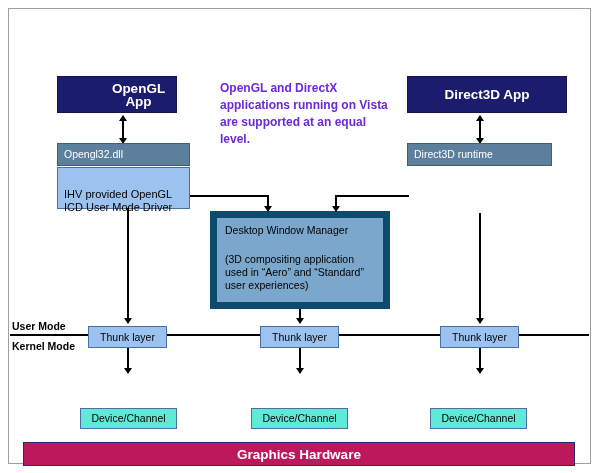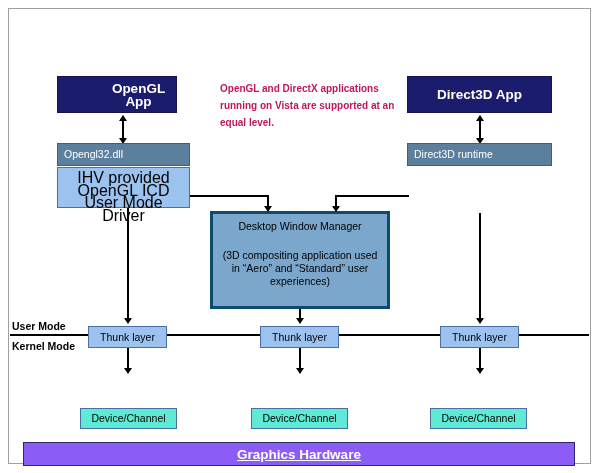--- a/index.html
+++ b/index.html
@@ -29,21 +29,20 @@
     box-sizing: border-box;
   }
   .box {
     position: absolute;
     box-sizing: border-box;
     border: 1px solid #1f3864;
     color: #000000;
     font-size: 11px;
     line-height: 13px;
     padding: 3px 5px;
-    text-align: center;
   }
   .app-box {
     background: #1c1c6e;
     color: #ffffff;
     font-weight: bold;
     font-size: 13.5px;
     display: flex;
     align-items: center;
     justify-content: center;
     text-align: center;
@@ -54,31 +53,31 @@
     color: #ffffff;
     font-size: 10.5px;
     display: flex;
     align-items: center;
     border: 1px solid #3f5f77;
     padding-left: 6px;
   }
   .driver-box {
     background: #9cc3f0;
     color: #000000;
-    font-size: 16px;
+    font-size: 11px;
     line-height: 12.5px;
     border: 1px solid #4b6fa5;
-    padding: 4px 6px;
+    padding: 20px 6px;
   }
   .dwm-box {
     background: #7ba7cc;
     color: #000000;
     font-size: 10.5px;
     line-height: 13px;
-    border: 3px solid #0c4a6e;
+    border: 7px solid #0c4a6e;
     padding: 6px 8px;
   }
   .thunk-box {
     background: #9cc3f0;
     color: #000000;
     font-size: 10.5px;
     border: 1px solid #4b6fa5;
     display: flex;
     align-items: center;
     justify-content: center;
@@ -94,36 +93,35 @@
   .devchan-box {
     background: #5eead4;
     color: #000000;
     font-size: 10.5px;
     border: 1px solid #4b6fa5;
     display: flex;
     align-items: center;
     justify-content: center;
   }
   .hw-box {
-    background: #8b5cf6;
+    background: #be185d;
     color: #ffffff;
     font-weight: bold;
     font-size: 13.5px;
     border: 1px solid #2a2a6b;
     display: flex;
     align-items: center;
     justify-content: center;
-    text-decoration: underline;
   }
   .note {
     position: absolute;
-    font-size: 10px;
+    font-size: 12px;
     font-weight: bold;
     line-height: 17px;
-    color: #be185d;
+    color: #6d28d9;
   }
   .mode-label {
     position: absolute;
     font-size: 10.5px;
     font-weight: bold;
     color: #000000;
   }
   .hline {
     position: absolute;
     background: #000000;
@@ -148,21 +146,21 @@
 <body>
 
 <div id="stage">
 
   <div class="frame"></div>
 
   <div class="note" style="left:220px; top:80px; width:175px;">OpenGL and DirectX applications running on Vista are supported at an equal level.</div>
 
   <div class="box app-box" style="left:57px; top:76px; width:120px; height:37px;padding-left:48px;">OpenGL App</div>
 
-  <div class="box app-box" style="left:407px; top:76px; width:145px; height:37px;">Direct3D App</div>
+  <div class="box app-box" style="left:407px; top:76px; width:160px; height:37px;">Direct3D App</div>
 
   <div class="vline" style="left:122px; top:116px; height:26px;"></div>
   <div class="arrow-down" style="left:119px; top:138px;"></div>
   <div class="arrow-up" style="left:119px; top:115px;"></div>
 
   <div class="vline" style="left:479px; top:116px; height:26px;"></div>
   <div class="arrow-down" style="left:476px; top:138px;"></div>
   <div class="arrow-up" style="left:476px; top:115px;"></div>
 
   <div class="box mid-box" style="left:57px; top:143px; width:133px; height:23px;">Opengl32.dll</div>

